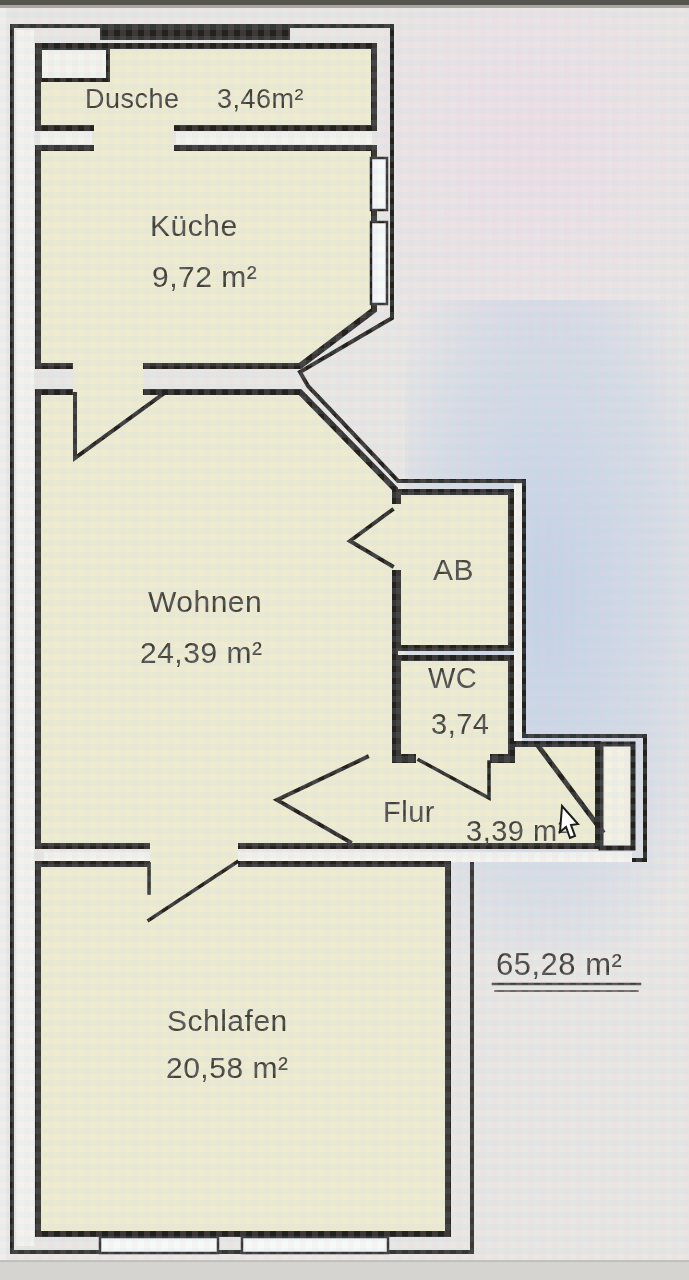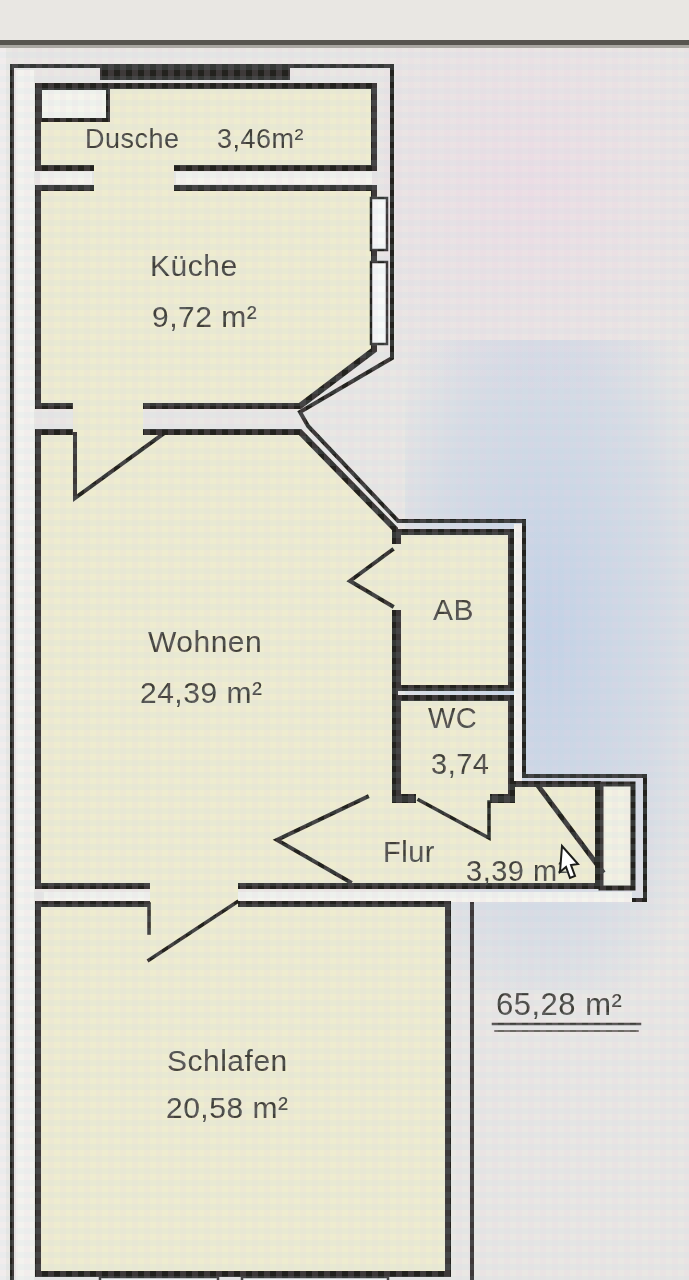--- a/index.html
+++ b/index.html
@@ -1,21 +1,21 @@
 <!DOCTYPE html>
 <html><head>
 <meta charset="utf-8">
 <style>
   html,body{margin:0;padding:0;}
   body{
     width:689px;height:1280px;overflow:hidden;
     background:#e9e7e3;
     font-family:"Liberation Sans", sans-serif;
   }
-  .stage{position:relative;width:689px;height:924px;margin-top:40px;}
+  .stage{position:relative;width:689px;height:924px;}
   svg{display:block;}
   text{
     fill:#403f39;
     font-family:"Liberation Sans","DejaVu Sans",sans-serif;
     letter-spacing:0.5px;
   }
 </style>
 </head>
 <body>
 

